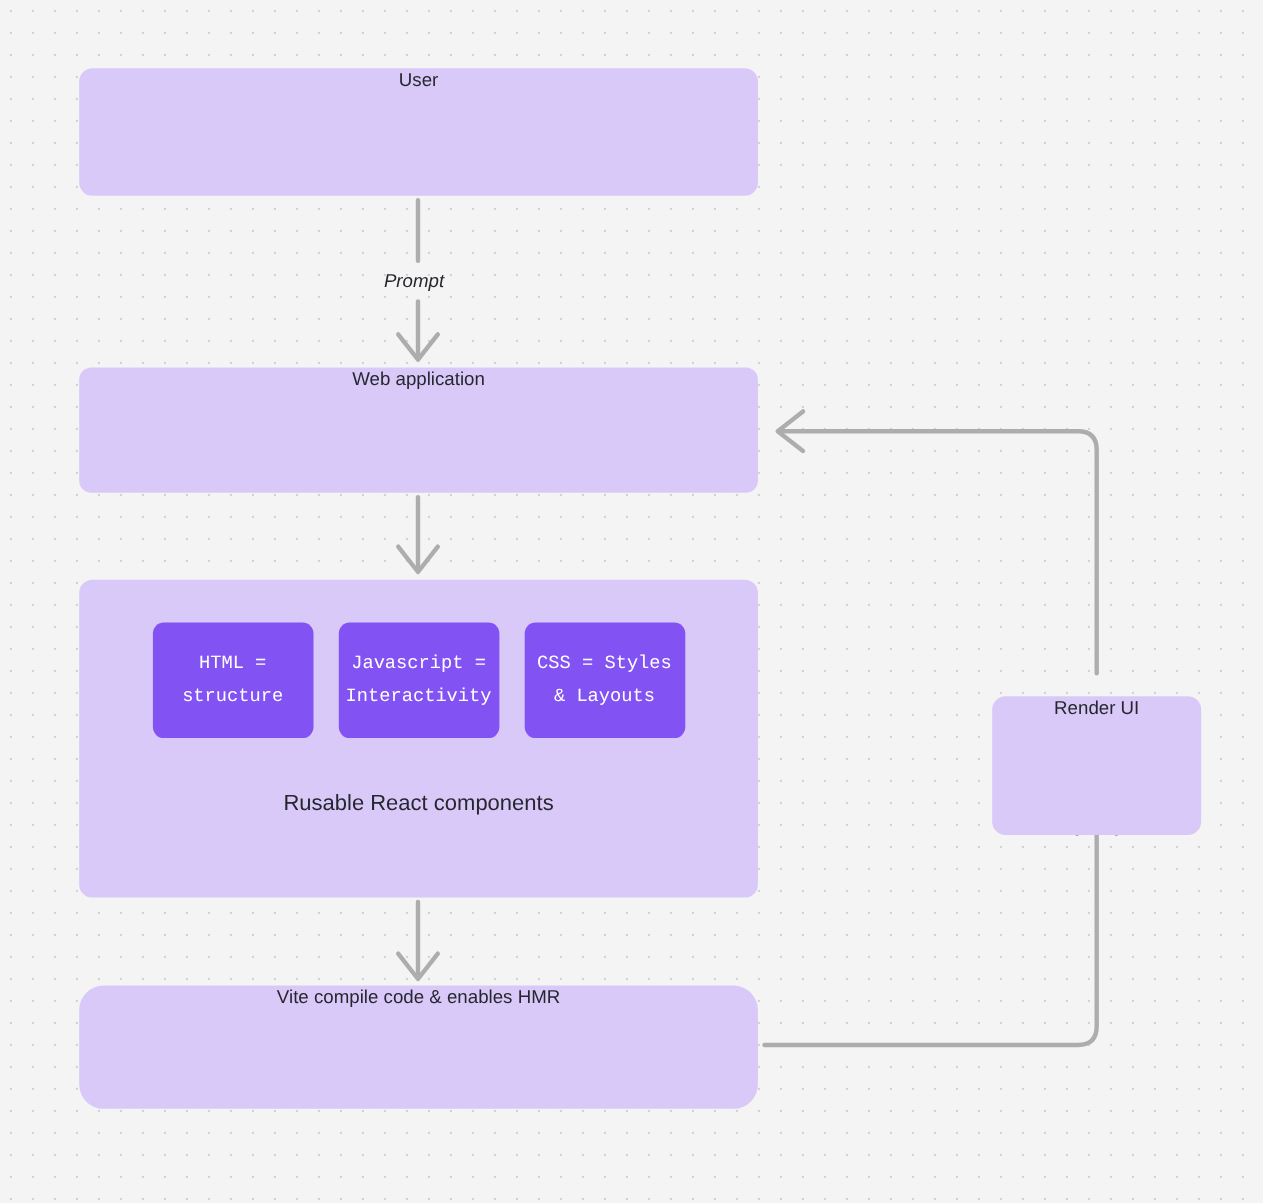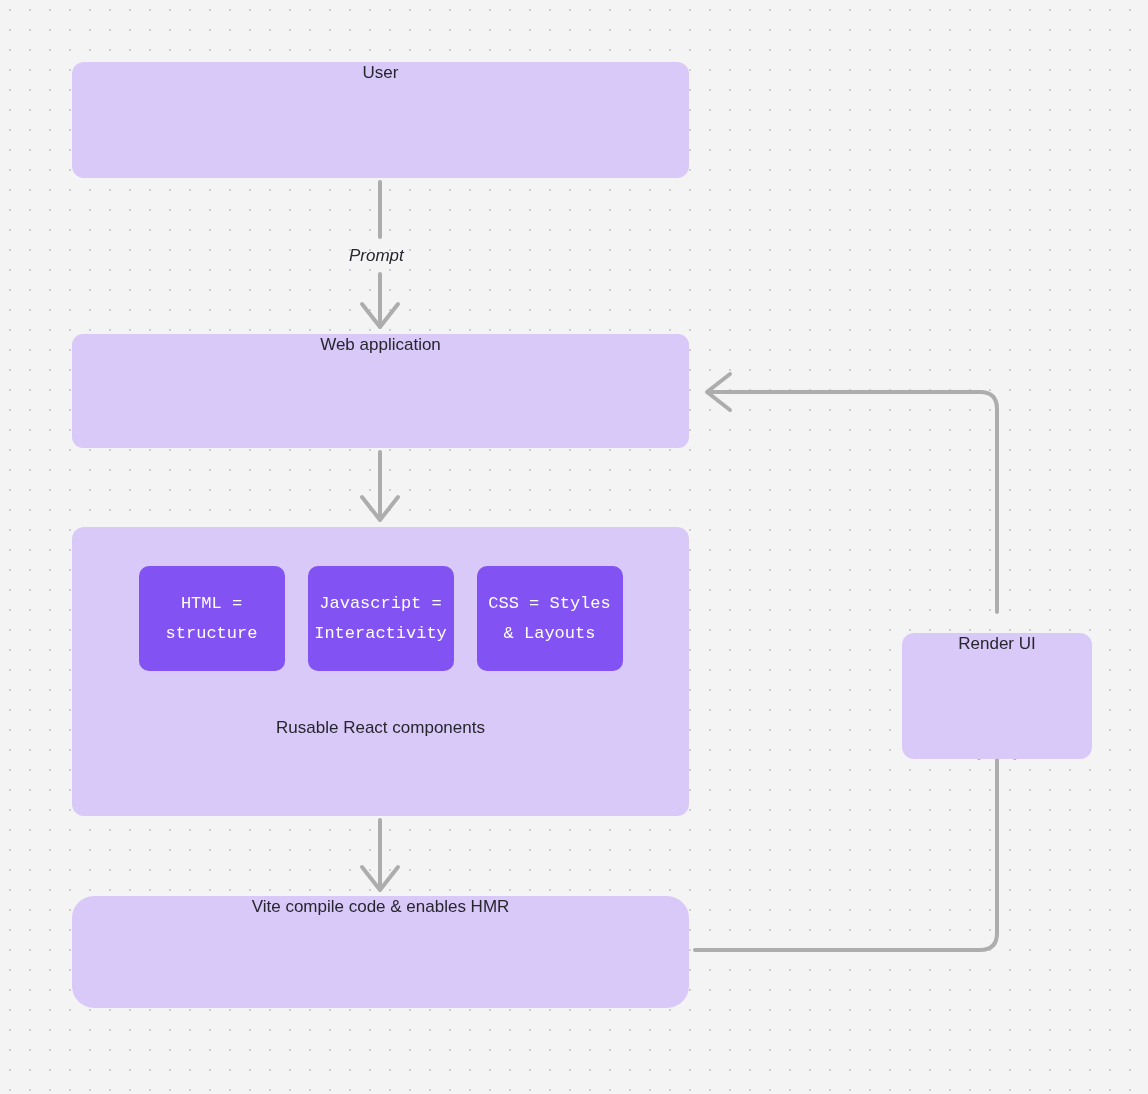--- a/index.html
+++ b/index.html
@@ -74,21 +74,21 @@
     padding: 0 6px;
     white-space: pre-line;
   }
 
   .group-caption {
     position: absolute;
     left: 0;
     top: 190px;
     width: 100%;
     text-align: center;
-    font-size: 17px;
+    font-size: 20px;
     color: #26262e;
   }
 
   
   #edges {
     position: absolute;
     left: 0; top: 0;
     width: 1148px;
     height: 1094px;
     pointer-events: none;

